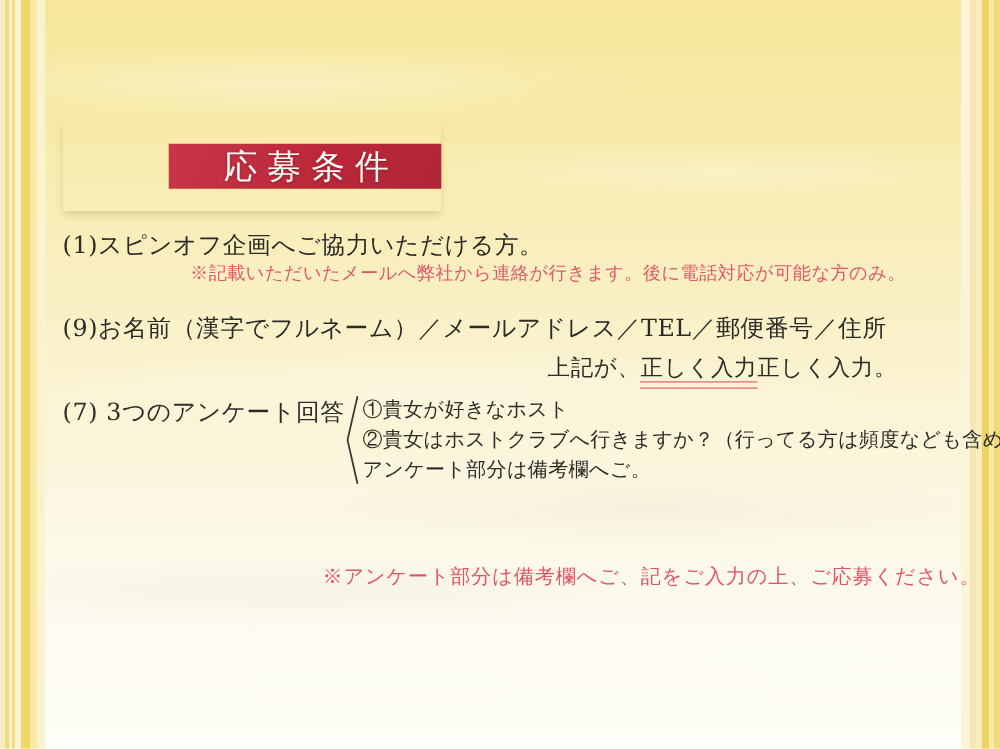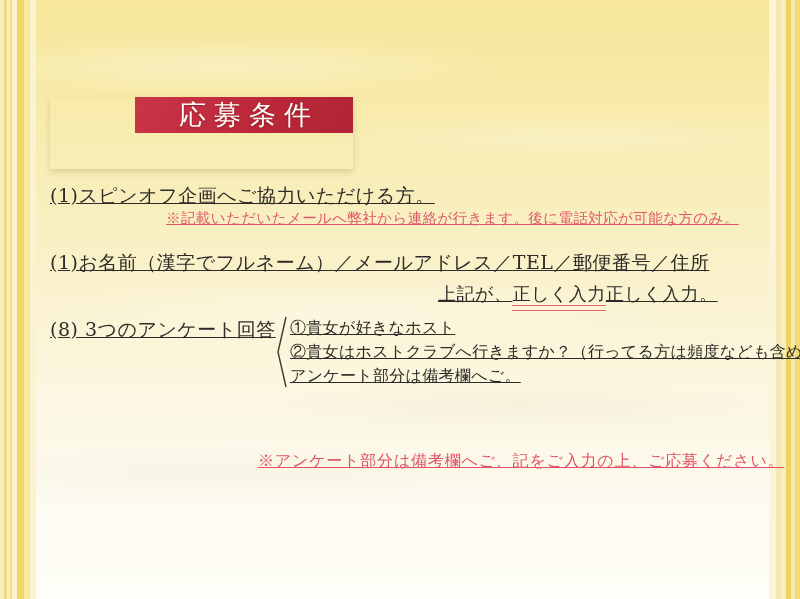--- a/index.html
+++ b/index.html
@@ -72,21 +72,21 @@
   }
 
   
   .banner {
     position: absolute;
     left: 50px;
     top: 97px;
     width: 303px;
     height: 72px;
     display: flex;
-    align-items: flex-start;
+    align-items: center;
     box-shadow: 0 3px 6px rgba(120,100,40,0.22);
   }
   .banner-pattern {
     position: relative;
     width: 80px;
     overflow: hidden;
     background: #e8dcc0;
   }
   .banner-pattern svg {
     position: absolute;
@@ -121,21 +121,20 @@
     position: absolute;
     left: 0;
     top: 0;
     width: 800px;
     color: #2c2b27;
   }
   .line {
     position: absolute;
     white-space: nowrap;
     font-family: "DejaVu Serif", "Liberation Serif", serif;
-    text-decoration: underline;
   }
   .main-line {
     font-size: 19px;
     color: #2c2b27;
     letter-spacing: 0.5px;
   }
   .red-note {
     font-size: 14.5px;
     color: #e0596a;
     letter-spacing: 0.4px;
@@ -176,21 +175,21 @@
     position: absolute;
     left: 276px;
     top: 316px;
     width: 12px;
     height: 72px;
   }
   .brace svg { display: block; }
 
   
   #item1-main  { left: 50px;  top: 183px; }
-  #item1-note  { left: 166px; top: 209px; }
+  #item1-note  { left: 152px; top: 209px; }
   
   #item2-main  { left: 50px;  top: 250px; }
   #item2-sub   { left: 438px; top: 282px; }
   
   #item3-main  { left: 50px;  top: 317px; }
   #survey1     { left: 290px; top: 318px; }
   #survey2     { left: 290px; top: 342px; }
   #survey3     { left: 290px; top: 366px; }
   
   #footer-note { left: 258px; top: 417px; }
@@ -231,26 +230,26 @@
     <div class="banner-red">
       <span class="banner-title">応募条件</span>
     </div>
   </div>
 
   <div class="content">
 
     <div class="line main-line" id="item1-main">(1)スピンオフ企画へご協力いただける方。</div>
     <div class="line red-note" id="item1-note">※記載いただいたメールへ弊社から連絡が行きます。後に電話対応が可能な方のみ。</div>
 
-    <div class="line main-line" id="item2-main">(1)お名前（漢字でフルネーム）／メールアドレス／TEL／郵便番号／住所</div>
+    <div class="line main-line" id="item2-main">(9)お名前（漢字でフルネーム）／メールアドレス／TEL／郵便番号／住所</div>
     <div class="line sub-line" id="item2-sub">
       <span>上記が、</span><span class="underlined">正しく入力</span><span>正しく入力。</span>
     </div>
 
-    <div class="line main-line" id="item3-main">(8) 3つのアンケート回答</div>
+    <div class="line main-line" id="item3-main">(7) 3つのアンケート回答</div>
 
     <div class="brace">
       <svg width="12" height="72" viewBox="0 0 12 72">
         <path d="M 10 1 L 2 36 L 10 71" fill="none" stroke="#3a3832" stroke-width="1.4"></path>
       </svg>
     </div>
 
     <div class="line survey-line" id="survey1">①貴女が好きなホスト</div>
     <div class="line survey-line" id="survey2">②貴女はホストクラブへ行きますか？（行ってる方は頻度なども含め）</div>
     <div class="line survey-line" id="survey3">アンケート部分は備考欄へご。</div>

